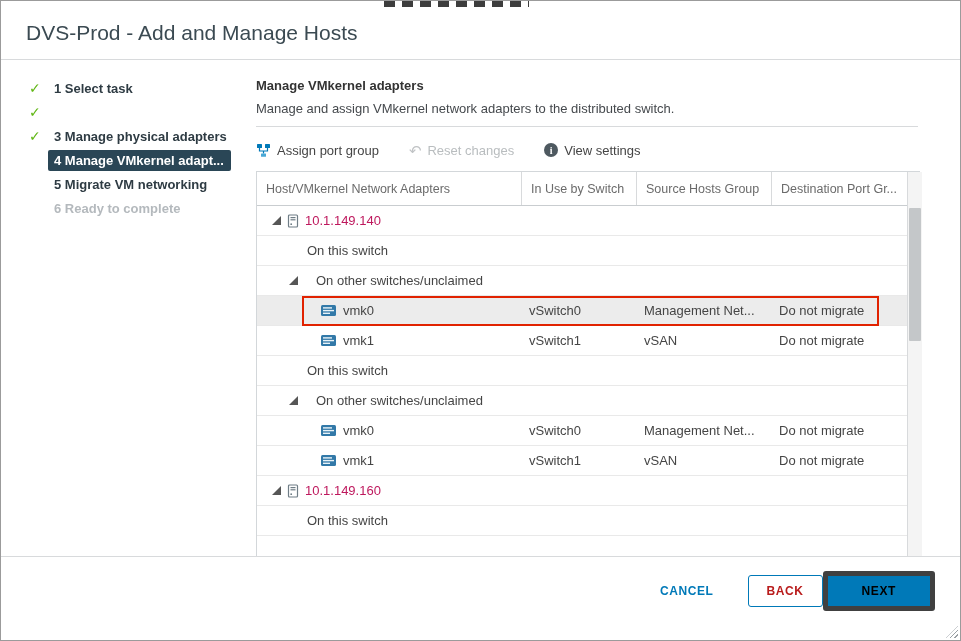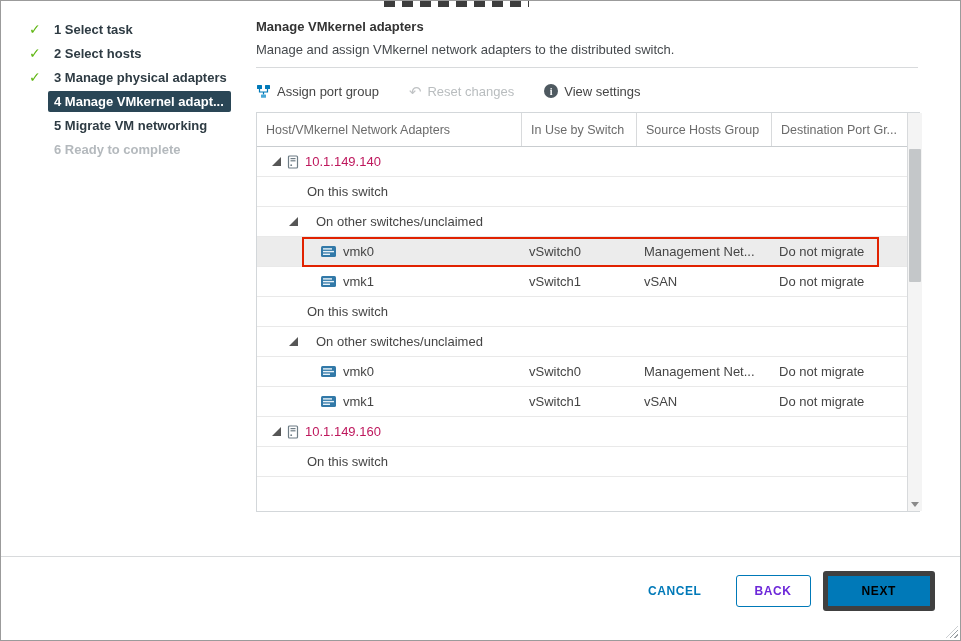--- a/index.html
+++ b/index.html
@@ -47,41 +47,41 @@
   .caret{display:inline-flex;width:9px;height:9px;flex:none;cursor:pointer;}
   .ico{display:inline-flex;flex:none;}
   
   .vscroll{width:14px;flex:none;border-left:1px solid #d8dadc;background:#f4f4f4;position:relative;}
   .vthumb{position:absolute;left:1px;right:1px;top:36px;height:133px;background:#c4c7c9;border-radius:1px;cursor:pointer;}
   .varrow{position:absolute;bottom:4px;left:3px;width:0;height:0;border-left:4px solid transparent;border-right:4px solid transparent;border-top:5px solid #8a8a8a;cursor:pointer;}
   
   .footer{position:absolute;left:0;right:0;bottom:16px;height:68px;border-top:1px solid #d8dadc;background:#fff;display:flex;align-items:center;justify-content:flex-end;padding-right:25px;box-sizing:border-box;}
   .btn{font-size:12px;font-weight:bold;letter-spacing:.6px;border-radius:3px;cursor:pointer;font-family:inherit;}
   .btn-link{background:none;border:none;color:#0079b8;margin-right:30px;padding:8px 4px;}
-  .btn-outline{background:#fff;border:1px solid #0079b8;color:#6d28d9;padding:8px 18px;margin-right:12px;}
+  .btn-outline{background:#fff;border:1px solid #0079b8;color:#b91c1c;padding:8px 18px;}
   .btn-solid{background:#0079b8;border:5px solid #404040;color:#000000;padding:8px 34px;}
   .resize-grip{position:absolute;right:2px;bottom:2px;width:12px;height:12px;background:repeating-linear-gradient(-45deg,transparent 0 2px,#9aa0a5 2px 3px);clip-path:polygon(100% 0,100% 100%,0 100%);cursor:nwse-resize;}
 </style>
 </head>
 <body>
 
 <div class="dialog">
   <div class="bg-artifact"></div>
 
+  <div class="dlg-title">DVS-Prod - Add and Manage Hosts</div>
 
   <div class="dlg-body">
 
     <aside class="steps">
       <div class="step done">
         <span class="chk">✓</span>
         <span class="label-wrap"><span>1</span> <span>Select task</span></span>
       </div>
       <div class="step done">
         <span class="chk">✓</span>
-        <span class="label-wrap"><span>2</span> <span>Select hosts</span></span>
       </div>
       <div class="step done">
         <span class="chk">✓</span>
         <span class="label-wrap"><span>3</span> <span>Manage physical adapters</span></span>
       </div>
       <div class="step active">
         <span class="chk"></span>
         <span class="label-wrap"><span>4</span> <span>Manage VMkernel adapt...</span></span>
       </div>
       <div class="step">

